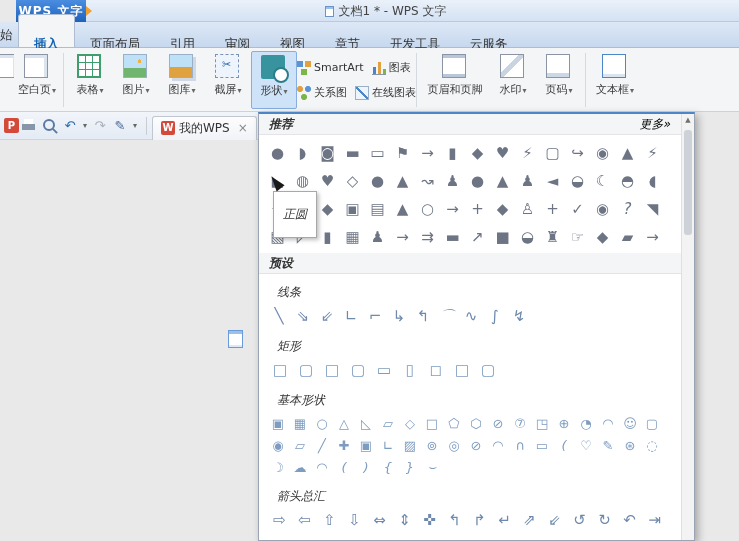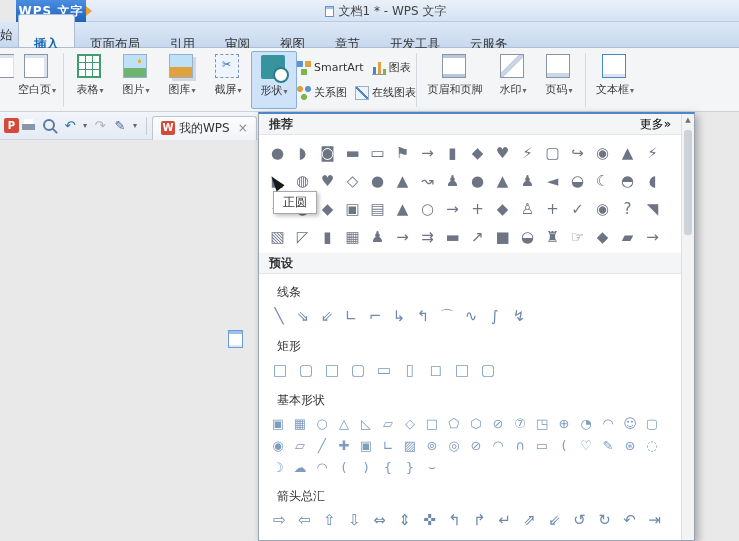--- a/index.html
+++ b/index.html
@@ -124,42 +124,42 @@
   
   .docarea { position:absolute; top:112px; left:0; width:739px; height:429px;
     background:#e9e9e9; }
   .paste-flag { position:absolute; left:228px; top:218px; width:15px; height:18px;
     background:#fff; border:1px solid #6a9bd8;
     box-shadow:inset 0 3px 0 #9cc0e8, inset 0 -2px 0 #dce8f5; }
 
   
   .panel { position:absolute; left:258px; top:112px; width:437px; height:429px;
     background:#fff; border:1px solid #9aa4b2; border-top:2px solid #4a86c8;
-    box-shadow:3px 3px 8px rgba(0,0,0,.3); }
+    box-shadow:3px 3px 8px rgba(0,0,0,.3);font-style:italic; }
   .panel-scroll { position:absolute; left:0; top:0; right:13px; bottom:0; overflow:hidden; }
   .phead { height:21px; background:#f4f5f7; border-bottom:1px solid #e2e4e8;
     display:flex; align-items:center; justify-content:space-between; padding:0 10px; }
   .phead .ptitle { font-weight:bold; color:#333; }
   .phead .pmore { color:#000000; }
   .grows { padding:4px 6px 2px 6px; position:relative; }
   .grow { display:flex; }
   .gi { display:inline-flex; width:25px; height:28px; align-items:center;
     justify-content:center; color:#6d7585; font-size:15px; }
   .sect { margin-top:10px; }
   .sect-title { padding-left:18px; color:#333; margin-bottom:3px; }
   .irow { display:flex; padding-left:8px; }
   .irow .gi { color:#6e89ae; height:24px; }
   .irow.lines .gi { width:24px; font-size:15px; }
   .irow.rects .gi { width:26px; font-size:15px; color:#7e9cc0; }
   .irow.basics .gi { width:22px; font-size:13px; color:#7e9cc0; height:22px; }
   .irow.arrows .gi { width:25px; font-size:15px; }
 
   .tooltip { position:absolute; left:14px; top:56px; background:#fff;
     border:1px solid #a8a8a8; box-shadow:2px 2px 4px rgba(0,0,0,.25);
-    padding:2px 9px; font-size:12px; color:#333; z-index:5; }
+    padding:14px 9px; font-size:12px; color:#333; z-index:5; }
   .cursor-ptr { position:absolute; left:12px; top:40px; width:0; height:0; z-index:6;
     border-left:5px solid transparent; border-right:5px solid transparent;
     border-bottom:15px solid #1a1a1a; transform:rotate(-38deg); }
 
   .sbar { position:absolute; right:0; top:0; width:13px; bottom:0;
     background:#f3f3f3; border-left:1px solid #e0e0e0; }
   .sbar .sarrow { display:block; text-align:center; font-size:7px; color:#707070;
     height:13px; line-height:13px; }
   .sthumb { position:absolute; left:2px; right:2px; top:16px; height:105px;
     background:#cdd2d9; border-radius:3px; }

